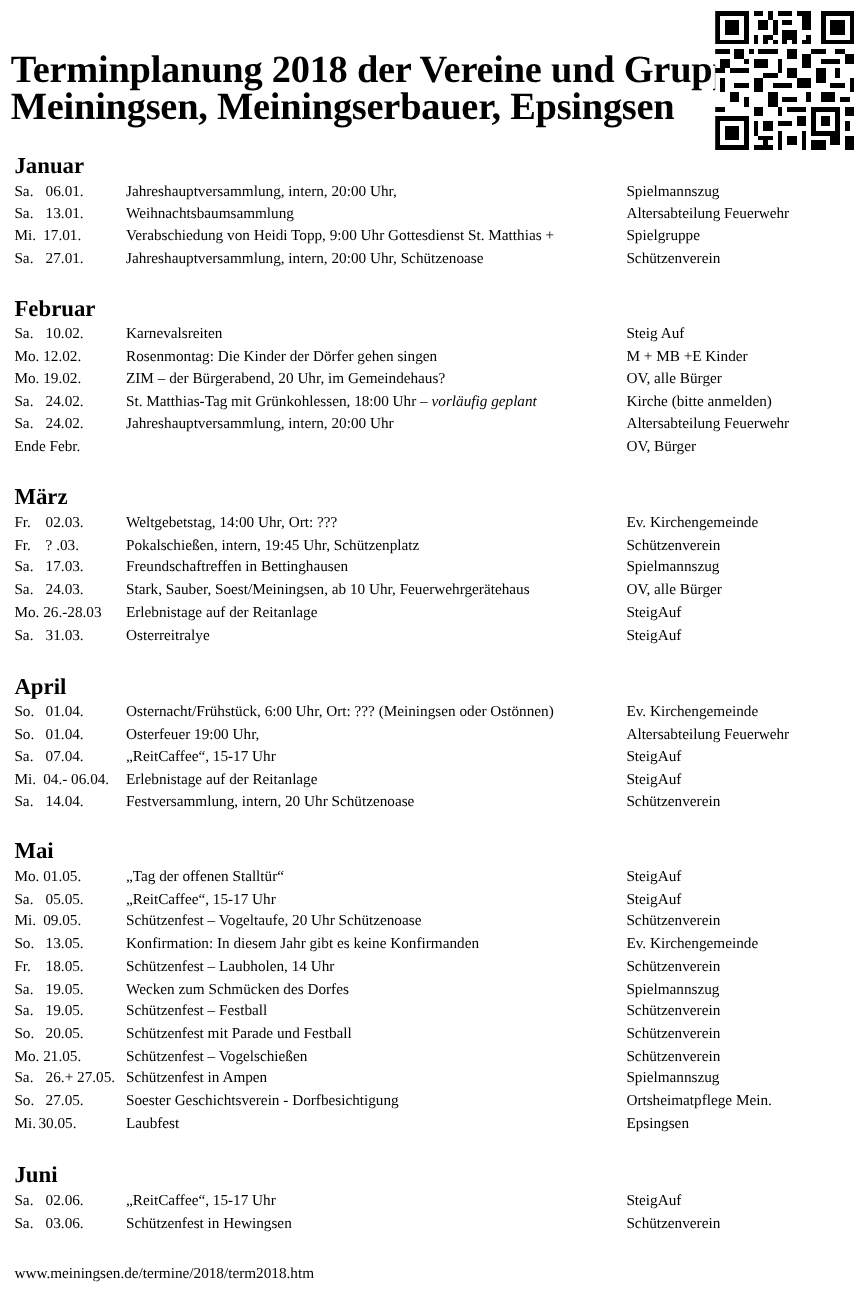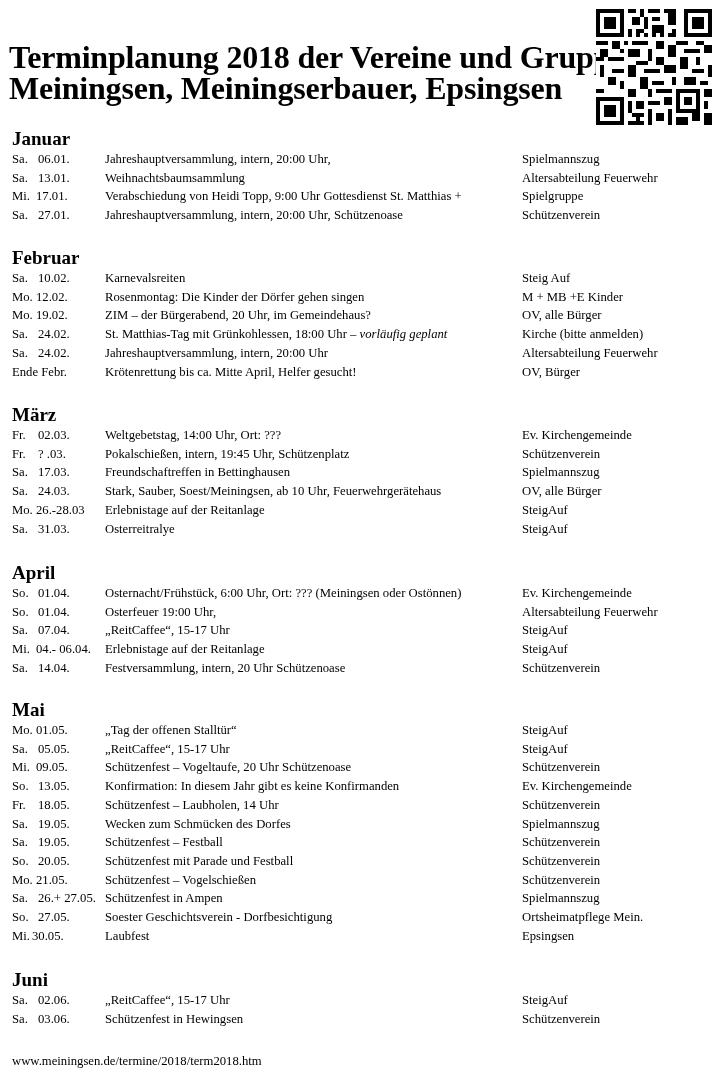--- a/index.html
+++ b/index.html
@@ -184,21 +184,20 @@
         <span class="c-group">Kirche (bitte anmelden)</span>
       </div>
       <div class="row" style="top: 96.8px;">
         <span class="c-day">Sa.</span>
         <span class="c-date">24.02.</span>
         <span class="c-event"><span style="position: static;">Jahreshauptversammlung, intern, 20:00 Uhr</span></span>
         <span class="c-group">Altersabteilung Feuerwehr</span>
       </div>
       <div class="row" style="top: 115.5px;">
         <span class="c-whole">Ende Febr.</span>
-        <span class="c-event"><span style="position: static;">Krötenrettung bis ca. Mitte April, Helfer gesucht!</span></span>
         <span class="c-group">OV, Bürger</span>
       </div>
     </div>
     <div class="section" style="top: 404px;">
       <div class="month">März</div>
       <div class="row" style="top: 22px;">
         <span class="c-day">Fr.</span>
         <span class="c-date">02.03.</span>
         <span class="c-event"><span style="position: static;">Weltgebetstag, 14:00 Uhr, Ort: ???</span></span>
         <span class="c-group">Ev. Kirchengemeinde</span>

